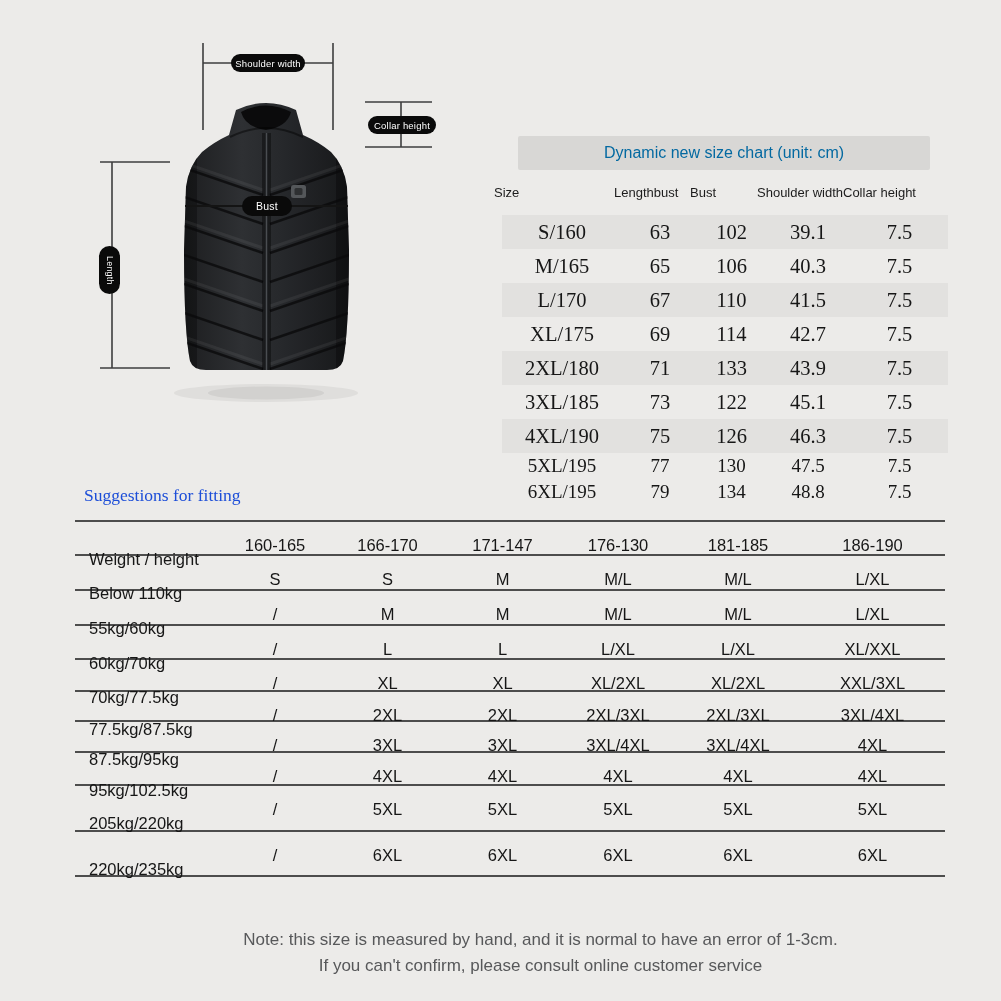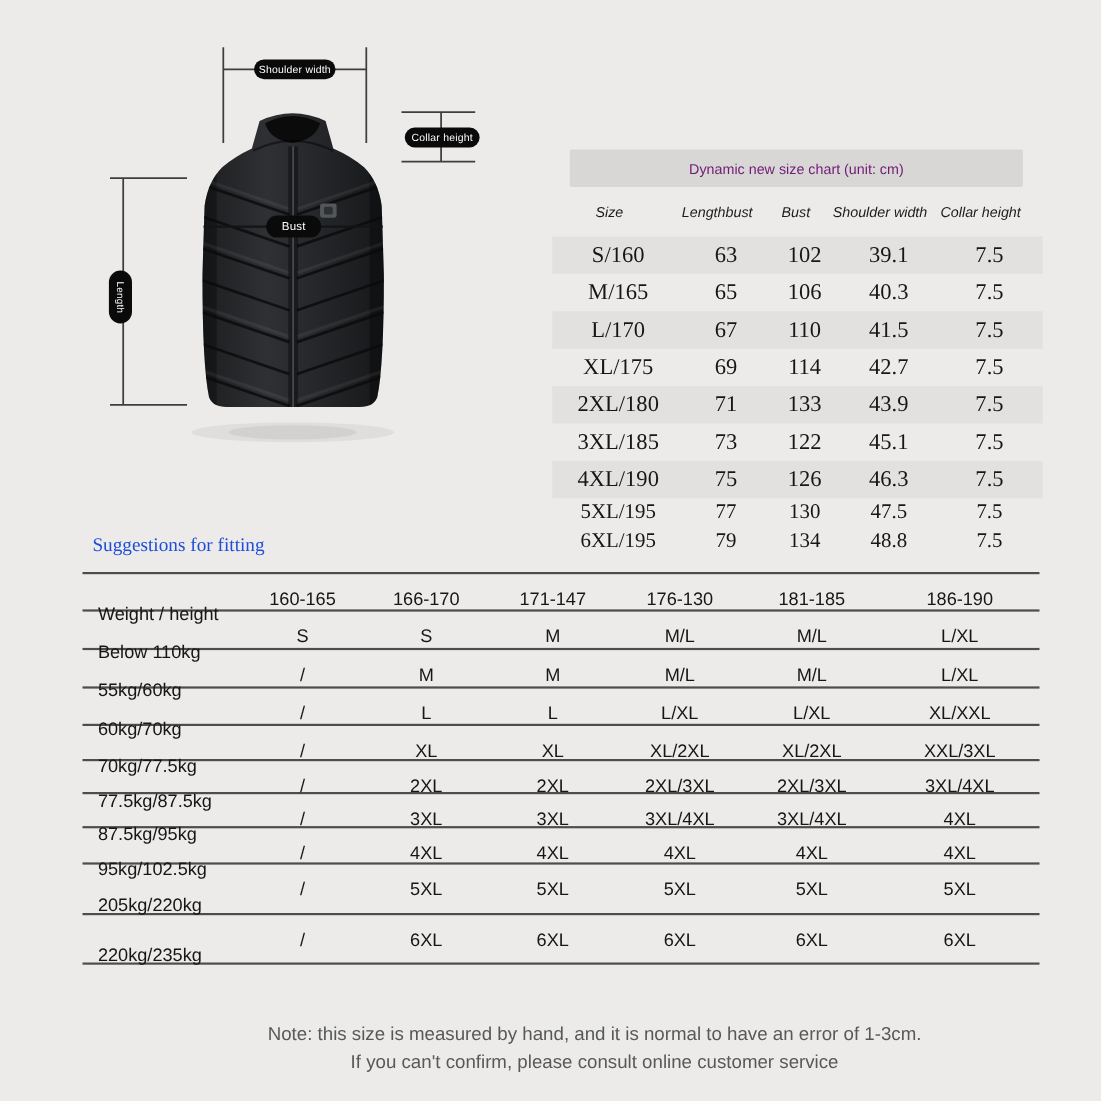--- a/index.html
+++ b/index.html
@@ -15,29 +15,29 @@
     display:flex;align-items:center;justify-content:center;
     font-size:9.5px;white-space:nowrap;letter-spacing:.2px;
   }
   .pill-shoulder{left:171px;top:34px;width:74px;height:18px;}
   .pill-collar{left:308px;top:96px;width:68px;height:18px;}
   .pill-bust{left:182px;top:176px;width:50px;height:20px;font-size:10.5px;}
   .pill-length{left:39px;top:226px;width:21px;height:48px;writing-mode:vertical-rl;border-radius:11px;font-size:9px;}
   
   .size-title{
     position:absolute;left:518px;top:136px;width:412px;height:34px;
-    background:#D8D7D5;color:#701a75;font-size:13px;border-radius:2px;
+    background:#D8D7D5;color:#0369a1;font-size:16px;border-radius:2px;
     display:flex;align-items:center;justify-content:center;
   }
   .size-head{
     position:absolute;left:494px;top:185px;width:446px;
     display:grid;grid-template-columns:120px 76px 67px 86px 97px;
     font-size:13px;color:#1c1c1c;
   }
-  .size-head div{text-align:center;font-style:italic;}
+  .size-head div{text-align:left;}
   .size-body{position:absolute;left:502px;top:215px;width:446px;}
   .srow{
     display:grid;grid-template-columns:120px 76px 67px 86px 97px;
     height:34px;align-items:center;font-size:20.5px;
   }
   .srow.stripe{background:#E2E1DF;}
   .srow.compact{height:26px;font-size:19px;}
   .sc{text-align:center;font-family:Liberation Serif, serif;}
   
   .fit-heading{position:absolute;left:84px;top:485px;font-size:17.5px;color:#1d4ed8;font-family:Liberation Serif, serif;}

